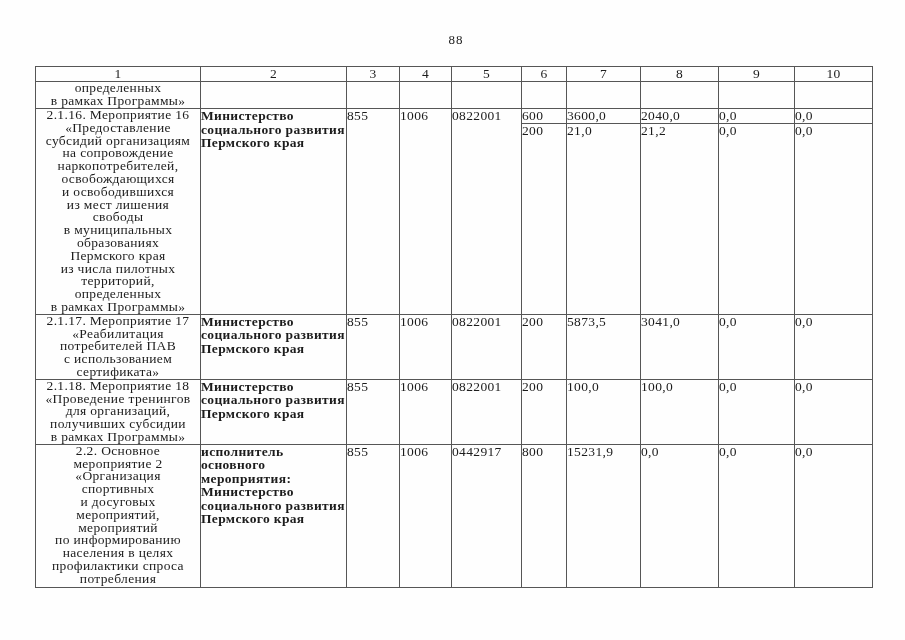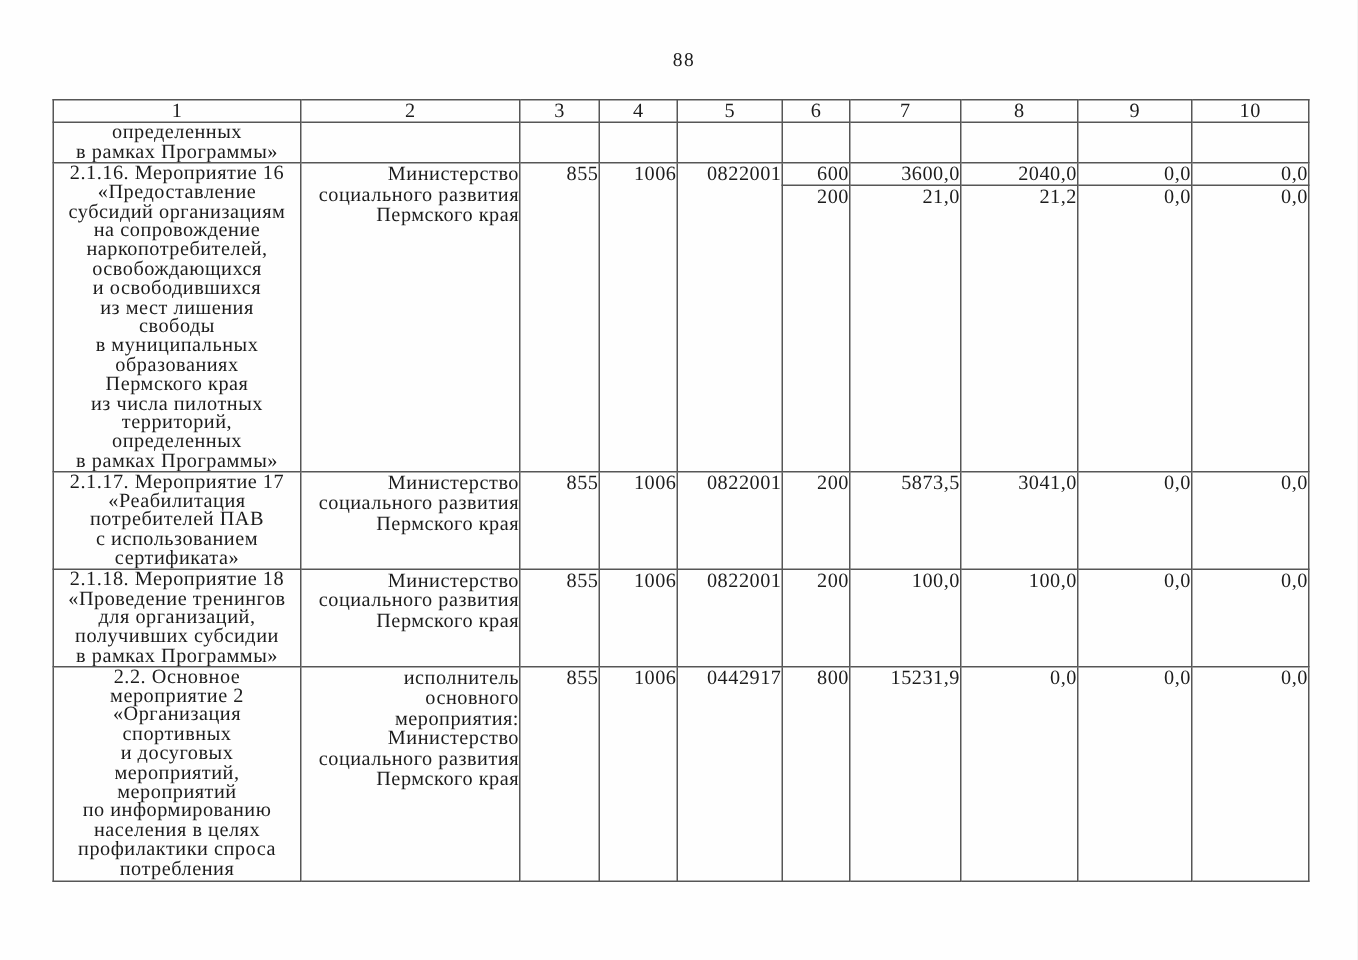--- a/index.html
+++ b/index.html
@@ -48,27 +48,28 @@
     line-height: 13px;
     font-size: 13.5px;
   }
   td.act {
     text-align: center;
     padding: 1px 0 0 2px;
     white-space: pre-line;
     line-height: 12.8px;
   }
   td.exe {
-    text-align: right;
+    text-align: left;
     white-space: pre-line;
     line-height: 13.5px;
     padding-top: 1px;
+    font-weight: bold;
   }
   td.num {
-    text-align: right;
+    text-align: left;
     line-height: 13.5px;
     padding-top: 1px;
   }
 </style>
 </head>
 <body>
 
 <div class="page">
 
   <div class="page-number">88</div>

